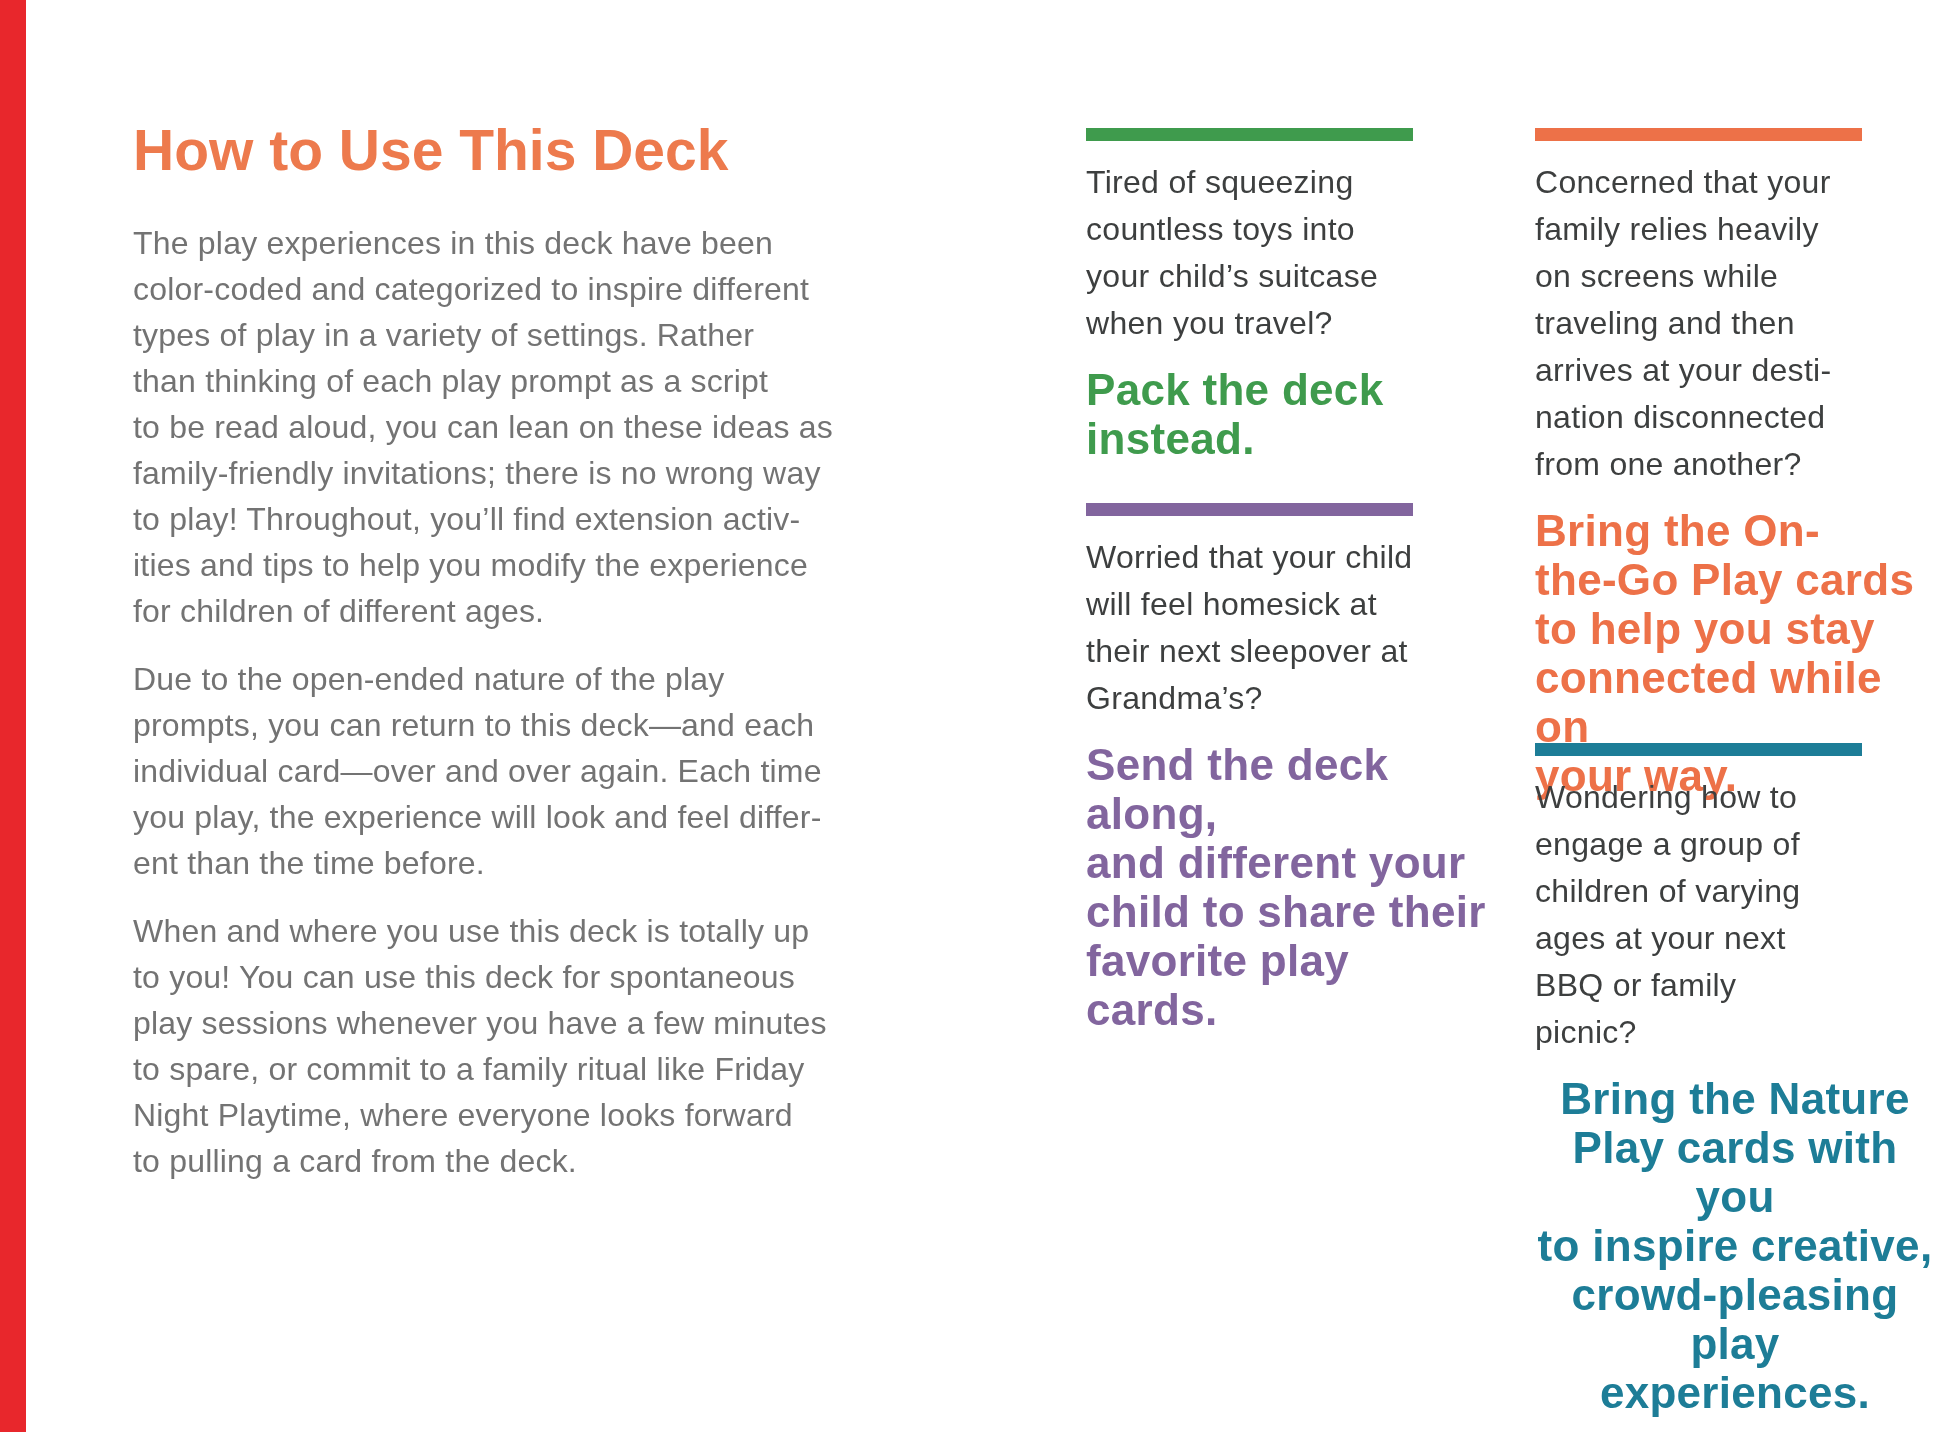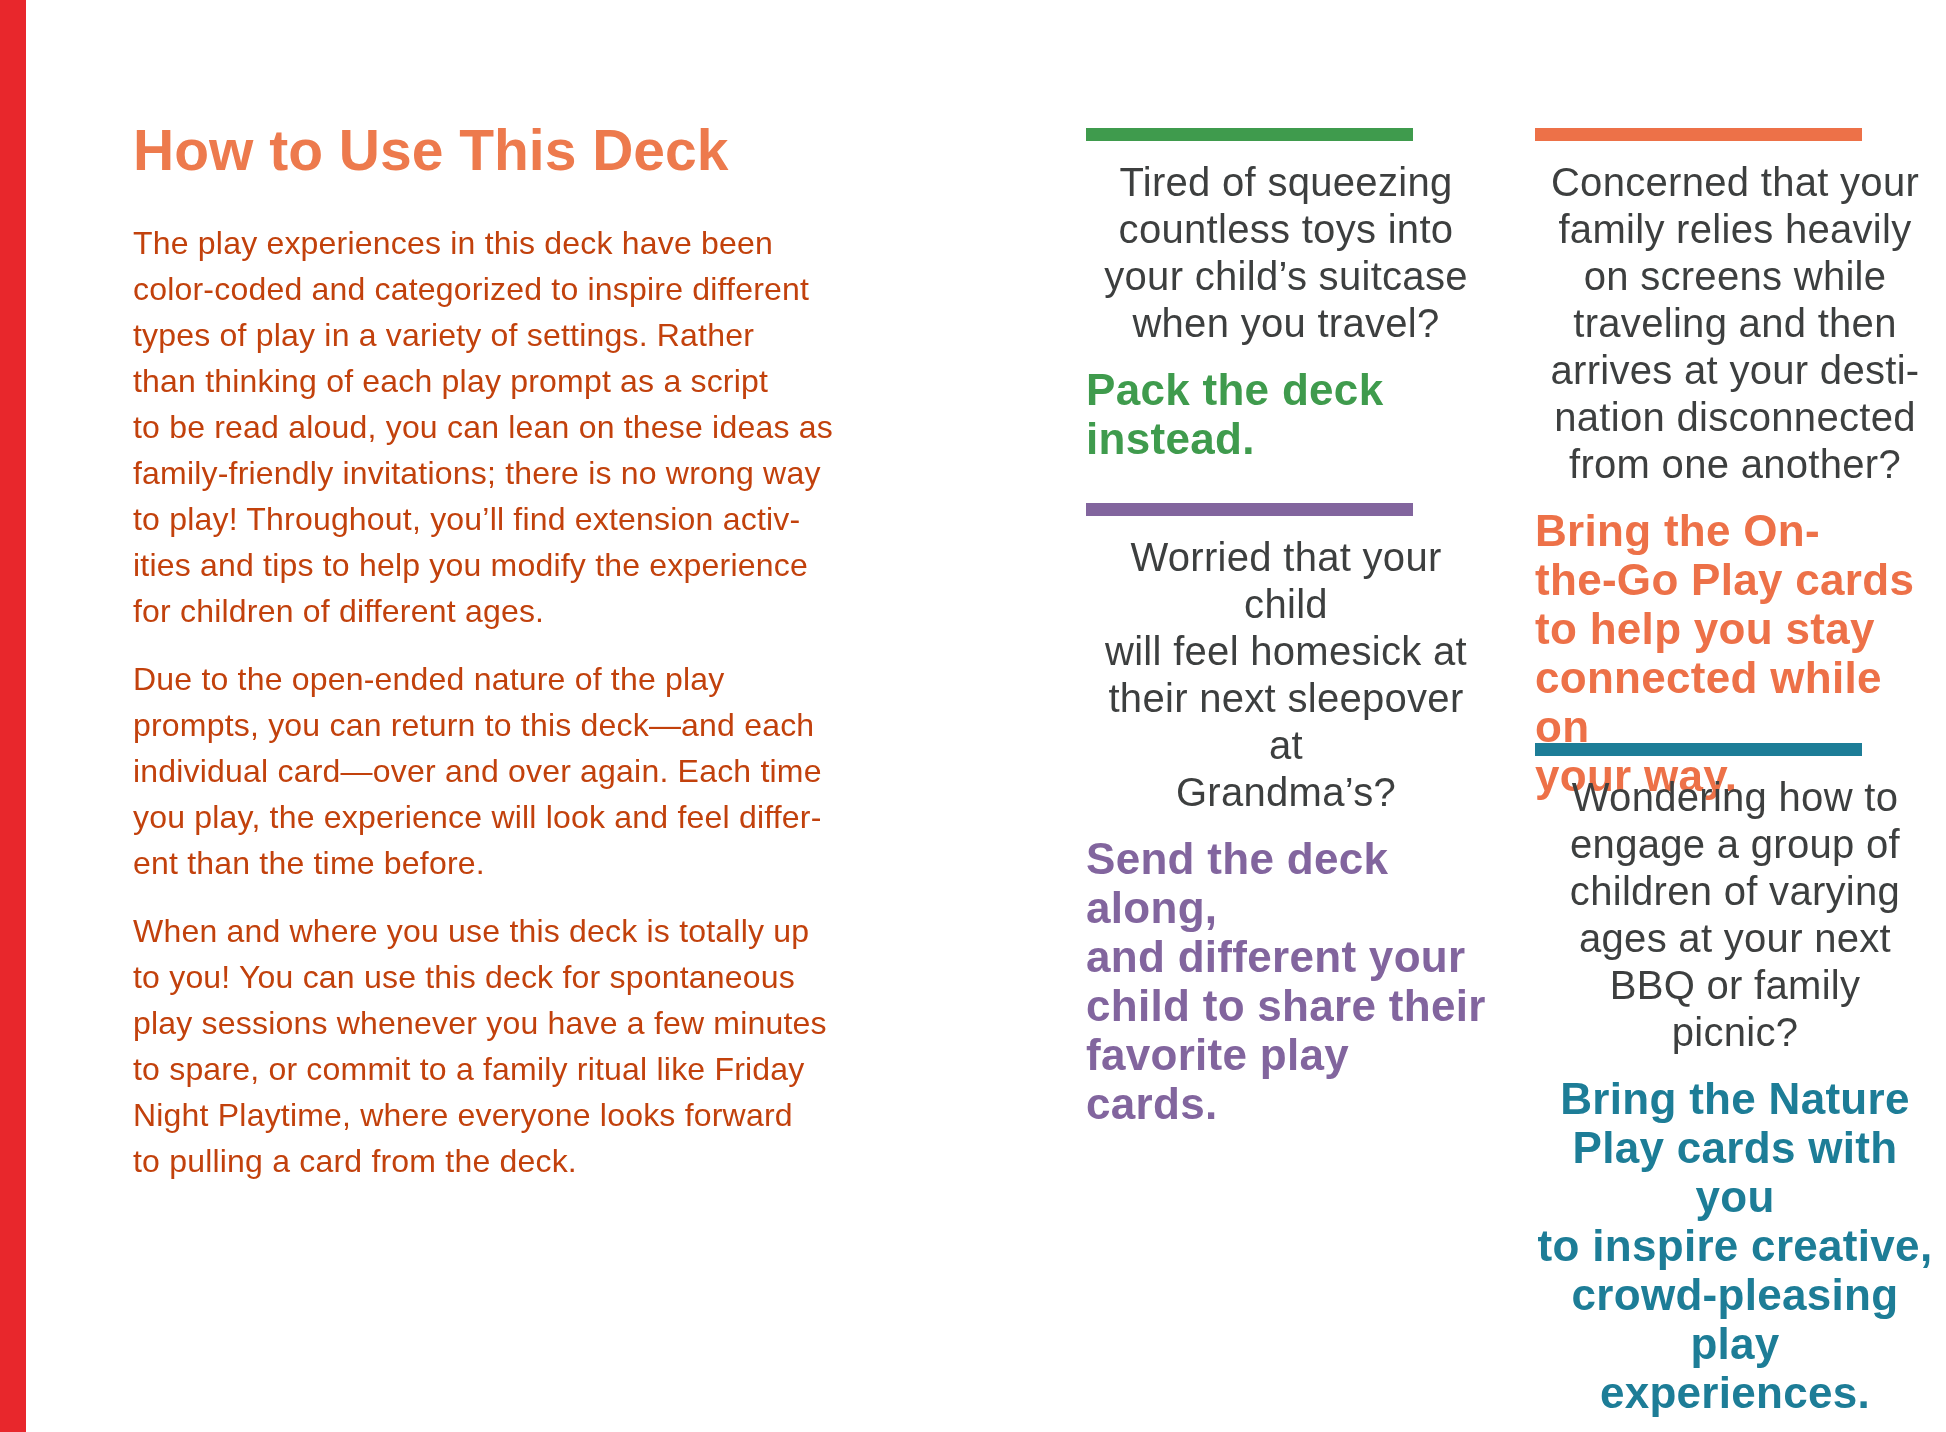--- a/index.html
+++ b/index.html
@@ -34,42 +34,41 @@
     margin: 0 0 38px 0;
     font-size: 57px;
     line-height: 64px;
     font-weight: 700;
     letter-spacing: 0px;
   }
   .article p {
     margin: 0 0 22px 0;
     font-size: 32px;
     line-height: 46px;
-    color: #c2410c;
+    color: #737373;
     letter-spacing: 0.2px;
     white-space: pre-line;
   }
   
   .callout {
     position: absolute;
     width: 400px;
   }
   .callout .accent-bar {
     width: 327px;
     height: 13px;
     margin: 0 0 18px 0;
   }
   .callout .question {
     margin: 0 0 18px 0;
-    font-size: 40px;
+    font-size: 32px;
     line-height: 47px;
     color: #3d3f3f;
     letter-spacing: 0.3px;
     white-space: pre-line;
-    text-align: center;
   }
   .callout .answer {
     margin: 0;
     font-size: 44px;
     line-height: 49px;
     font-weight: 700;
     letter-spacing: 0.3px;
     white-space: pre-line;
   }
   #callout-0 { left: 1086px; top: 128px; }

